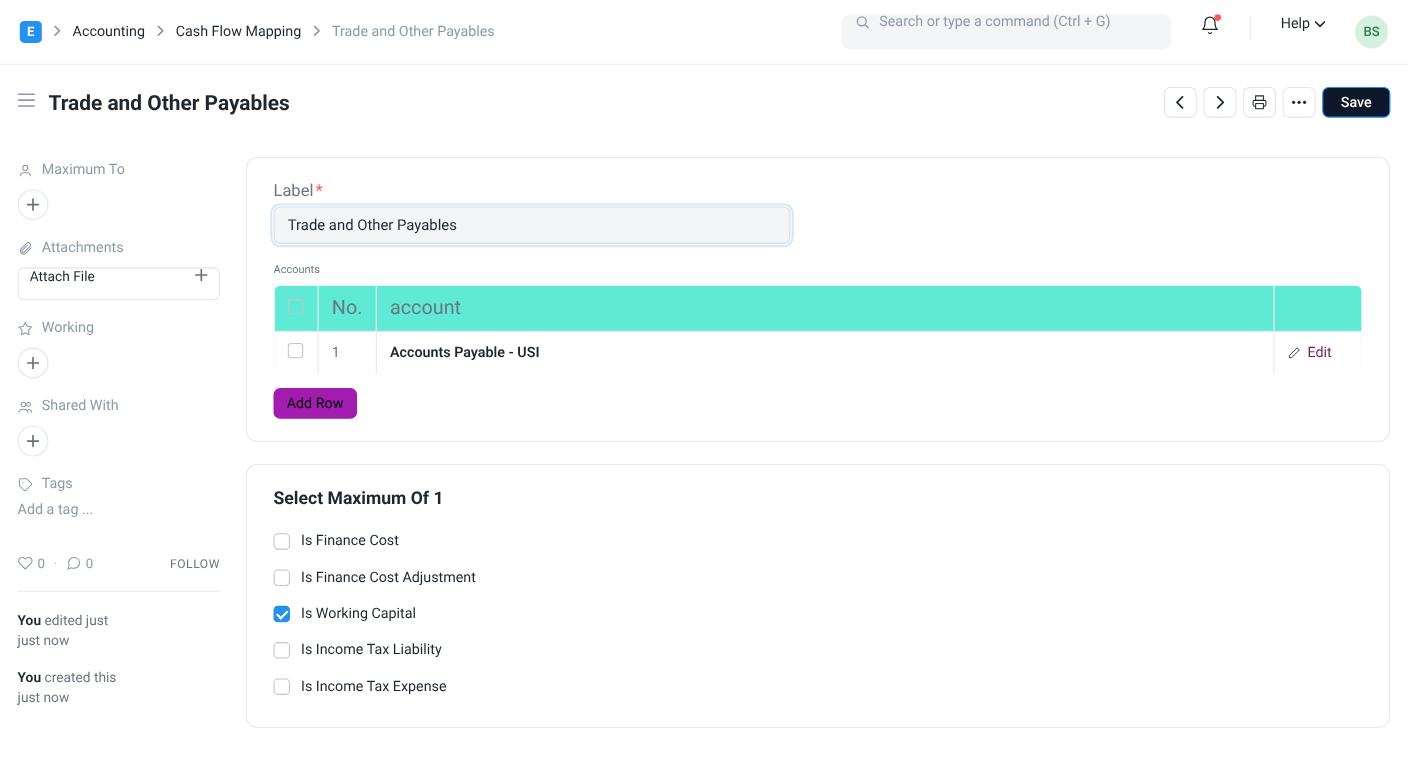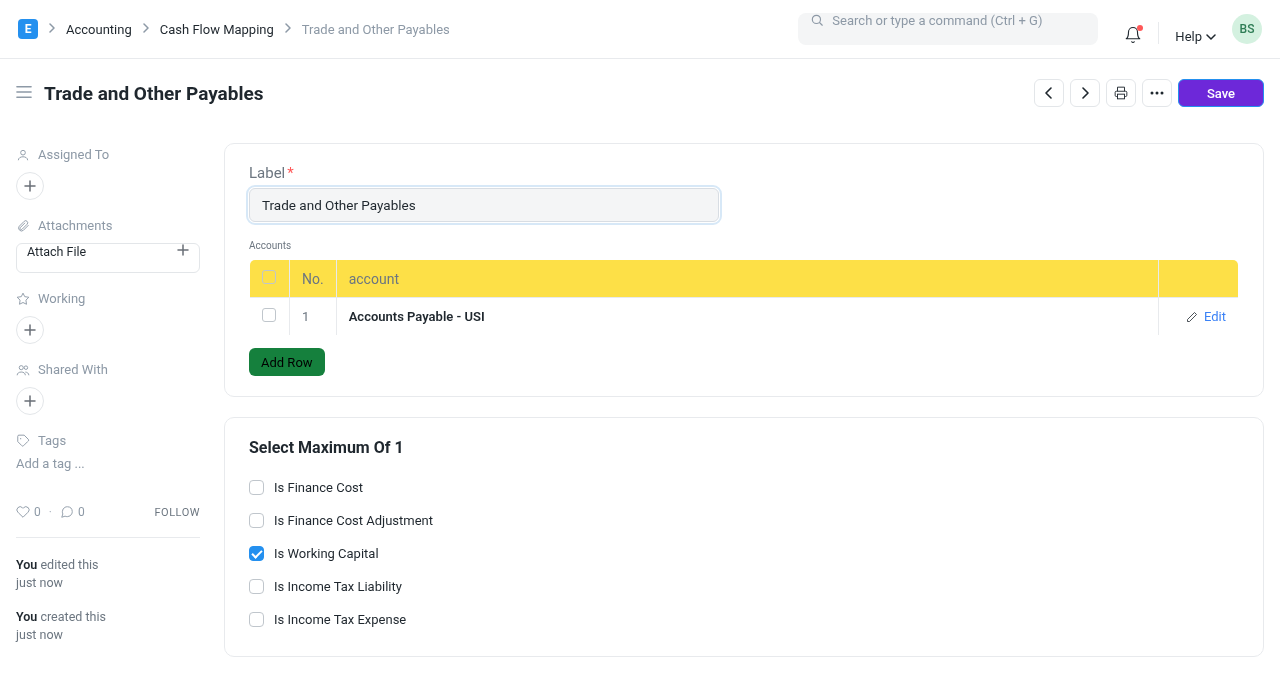--- a/index.html
+++ b/index.html
@@ -66,22 +66,22 @@
       align-items: flex-start;
       padding: 0 12px;
       gap: 8px;
       color: #8d99a6;
       font-size: 13px;
       cursor: text;
     }
     .searchbox svg { flex-shrink: 0; }
     .top-right {
       display: flex;
-      align-items: flex-end;
-      gap: 16px;
+      align-items: flex-start;
+      gap: 27px;
       margin-left: 16px;
     }
     .bell-wrap {
       position: relative;
       display: flex;
       align-items: center;
       justify-content: center;
       cursor: pointer;
     }
     .bell-dot {
@@ -159,25 +159,25 @@
       padding: 0 8px;
       cursor: pointer;
       color: #1f272e;
       font-size: 13px;
     }
     .btn.icon-only {
       width: 30px;
       padding: 0;
     }
     .btn.primary {
-      background: #6d28d9;
+      background: #0f172a;
       border-color: #2490ef;
       color: #fff;
       font-weight: 500;
-      padding: 0 28px;
+      padding: 0 16px;
     }
 
     .body {
       display: flex;
       flex: 1;
       padding: 0 16px 16px 16px;
       gap: 24px;
       overflow: hidden;
       background: #fff;
     }
@@ -315,51 +315,50 @@
       font-size: 13px;
     }
     table.grid th, table.grid td {
       border-right: 1px solid #e8eaed;
       text-align: left;
       padding: 10px 12px;
     }
     table.grid th {
       font-weight: 400;
       color: #6c7680;
-      font-size: 14px;
+      font-size: 18px;
       border-bottom: 1px solid #e8eaed;
-      background: #fde047;
+      background: #5eead4;
     }
     table.grid th:last-child, table.grid td:last-child { border-right: none; }
     .col-check { width: 40px; text-align: center; }
     .col-no { width: 40px; color: #6c7680; }
     .col-edit { width: 80px; }
     .chk {
       width: 14px;
       height: 14px;
       border: 1.5px solid #c0c6cc;
       border-radius: 3px;
       display: inline-block;
       cursor: pointer;
     }
     .row-account { font-weight: 600; font-size: 13px; }
     .edit-link {
       display: flex;
       align-items: center;
-      justify-content: flex-end;
       gap: 6px;
-      color: #3b82f6;
+      color: #701a75;
       cursor: pointer;
       font-size: 13px;
     }
     .add-row {
       display: inline-flex;
       align-items: center;
       height: 28px;
-      background: #15803d;
+      background: #a21caf;
       border-radius: 6px;
       padding: 0 12px;
       cursor: pointer;
       margin-top: 12px;
       font-size: 13px;
       border: none;
     }
     .section-title {
       font-size: 16px;
       font-weight: 700;
@@ -493,21 +492,21 @@
   </div>
 
   <div class="body">
 
     <div class="sidebar">
       <div class="side-heading">
         <svg width="14" height="14" viewBox="0 0 24 24" fill="none">
             <circle cx="12" cy="8" r="4" stroke="#8d99a6" stroke-width="1.6"></circle>
             <path d="M4 21c0-4 4-6 8-6s8 2 8 6" stroke="#8d99a6" stroke-width="1.6"></path>
           </svg>
-        <span>Assigned To</span>
+        <span>Maximum To</span>
       </div>
       <div class="plus-circle">
         <svg width="12" height="12" viewBox="0 0 12 12">
             <path d="M6 1v10M1 6h10" stroke="#696f77" stroke-width="1.5" stroke-linecap="round"></path>
           </svg>
       </div>
 
       <div class="side-heading">
         <svg width="14" height="14" viewBox="0 0 24 24" fill="none">
             <path d="M21 11l-8.5 8.5a5 5 0 01-7-7L14 4a3.5 3.5 0 015 5l-8.5 8.5a2 2 0 01-3-3L15 7" stroke="#8d99a6" stroke-width="1.6" stroke-linecap="round"></path>
@@ -570,21 +569,21 @@
               <path d="M21 11.5a8.38 8.38 0 01-.9 3.8 8.5 8.5 0 01-7.6 4.7 8.38 8.38 0 01-3.8-.9L3 21l1.9-5.7a8.38 8.38 0 01-.9-3.8 8.5 8.5 0 014.7-7.6 8.38 8.38 0 013.8-.9h.5a8.48 8.48 0 018 8v.5z" stroke="#8d99a6" stroke-width="1.6"></path>
             </svg>
           <span>0</span>
         </span>
         <span class="follow">FOLLOW</span>
       </div>
 
       <div class="side-divider"></div>
 
       <div class="activity">
-        <b>You</b> <span>edited this</span><br>
+        <b>You</b> <span>edited just</span><br>
         <span>just now</span>
       </div>
       <div class="activity">
         <b>You</b> <span>created this</span><br>
         <span>just now</span>
       </div>
     </div>
 
     <div class="main">
 

